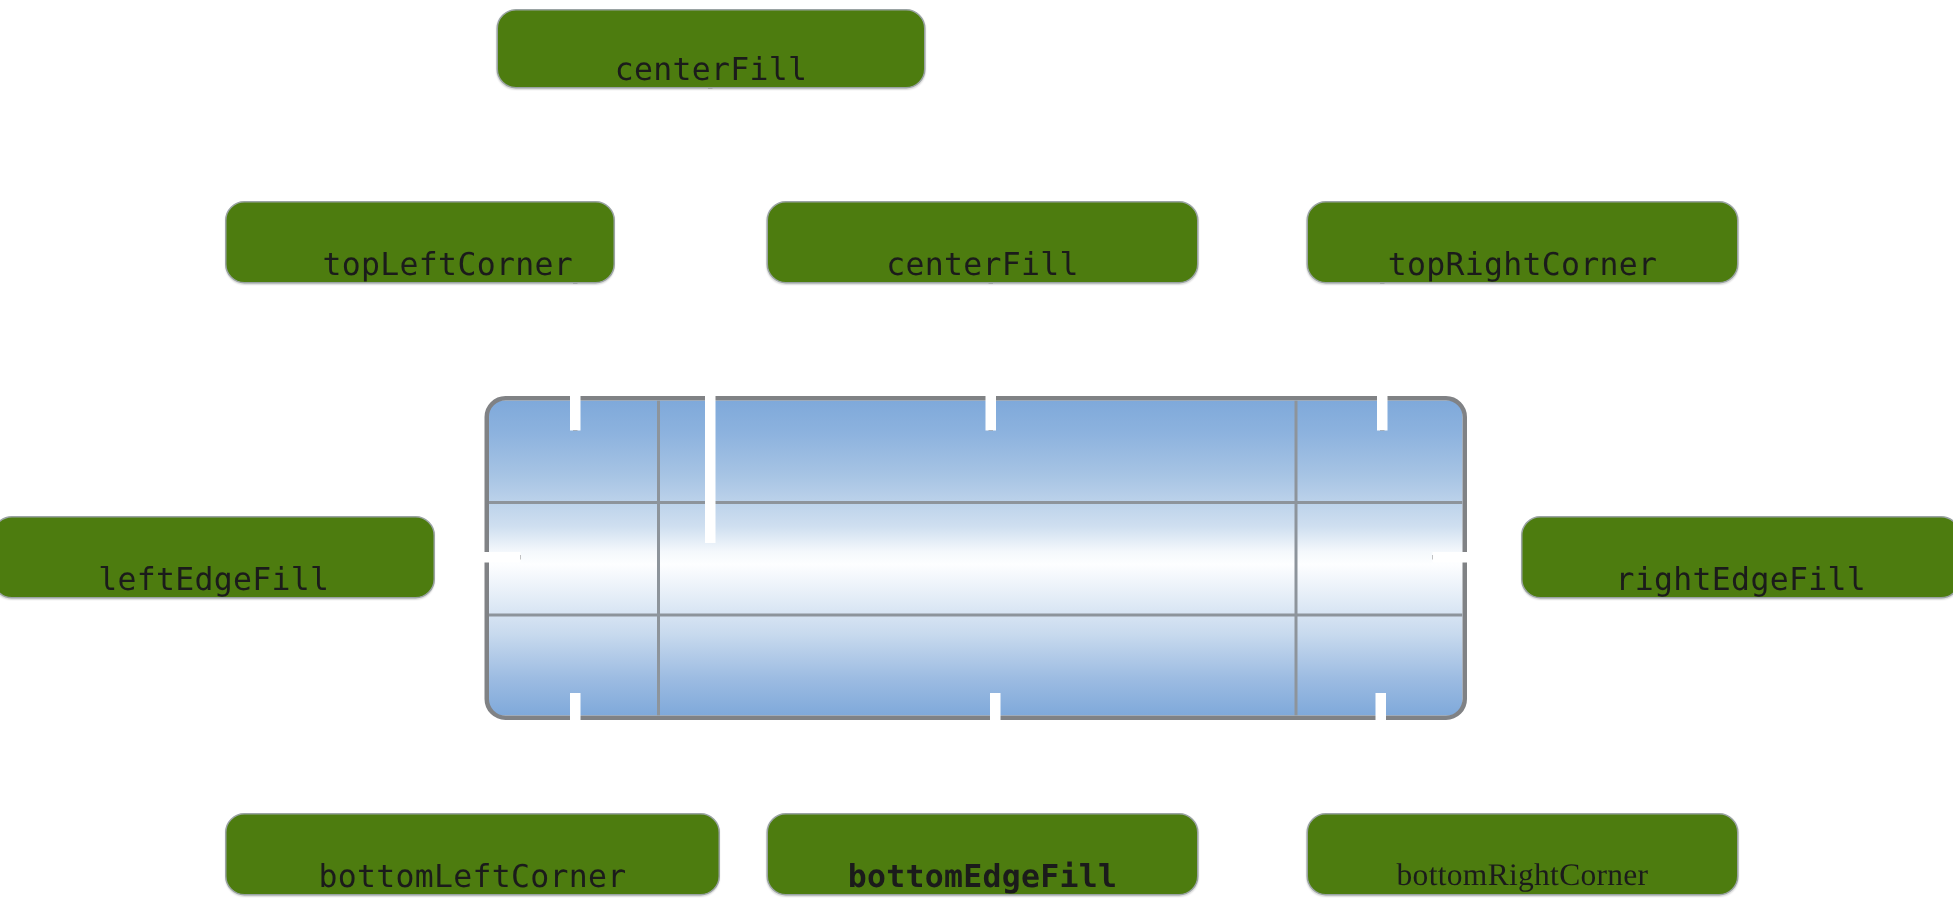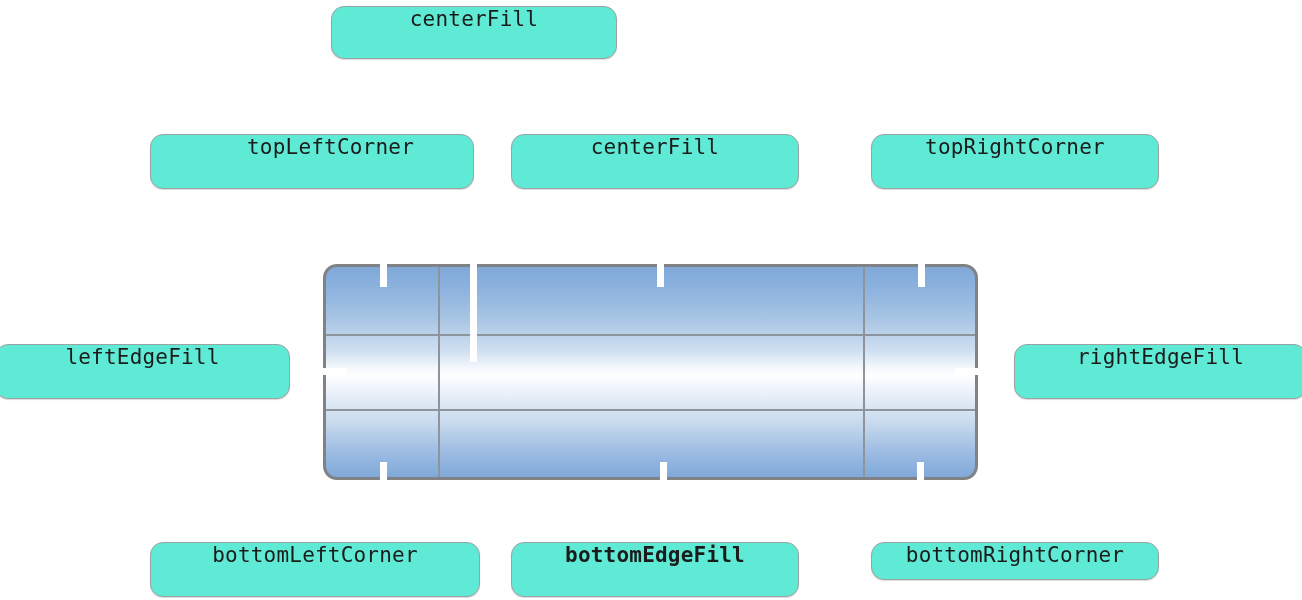--- a/index.html
+++ b/index.html
@@ -13,25 +13,25 @@
     height: 600px;
     background: #ffffff;
     overflow: hidden;
     font-family: "DejaVu Sans Mono", "Liberation Mono", monospace;
   }
 
   
   .label-box {
     position: absolute;
     box-sizing: border-box;
-    background: #5eead4;
+    background: #4d7c0f;
     border: 1.6px solid #9aa3a3;
     border-radius: 13px;
     display: flex;
-    align-items: flex-start;
+    align-items: flex-end;
     justify-content: center;
     color: #1b1b1b;
     font-size: 21px;
     letter-spacing: 0.2px;
     white-space: nowrap;
     box-shadow: 0 1px 1px rgba(0,0,0,0.14);
     z-index: 30;
   }
 
   
@@ -106,39 +106,39 @@
       <div class="leader h" style="left: 955px; top: 370px; width: 60px;"></div>
       <div class="leader v" style="left: 382px; top: 462px; height: 81px;"></div>
       <div class="leader v" style="left: 662px; top: 462px; height: 81px;"></div>
       <div class="leader v" style="left: 919px; top: 462px; height: 81px;"></div>
     </div>
 
   <div id="labels">
       <div class="label-box" style="left: 331px; top: 6px; width: 286px; height: 53px;">
         <span>centerFill</span>
       </div>
-      <div class="label-box" style="left: 150px; top: 134px; width: 324px; height: 55px; padding-left: 37px;">
+      <div class="label-box" style="left: 150px; top: 134px; width: 260px; height: 55px; padding-left: 37px;">
         <span>topLeftCorner</span>
       </div>
       <div class="label-box" style="left: 511px; top: 134px; width: 288px; height: 55px;">
         <span>centerFill</span>
       </div>
       <div class="label-box" style="left: 871px; top: 134px; width: 288px; height: 55px;">
         <span>topRightCorner</span>
       </div>
       <div class="label-box" style="left: -5px; top: 344px; width: 295px; height: 55px;">
         <span>leftEdgeFill</span>
       </div>
       <div class="label-box" style="left: 1014px; top: 344px; width: 293px; height: 55px;">
         <span>rightEdgeFill</span>
       </div>
       <div class="label-box" style="left: 150px; top: 542px; width: 330px; height: 55px;">
         <span>bottomLeftCorner</span>
       </div>
       <div class="label-box" style="left: 511px; top: 542px; width: 288px; height: 55px; font-weight: bold;">
         <span>bottomEdgeFill</span>
       </div>
-      <div class="label-box" style="left: 871px; top: 542px; width: 288px; height: 38px;">
+      <div class="label-box" style="left: 871px; top: 542px; width: 288px; height: 55px; font-family: Liberation Serif, serif;">
         <span>bottomRightCorner</span>
       </div>
     </div>
 
 </div>
 
 </body></html>

